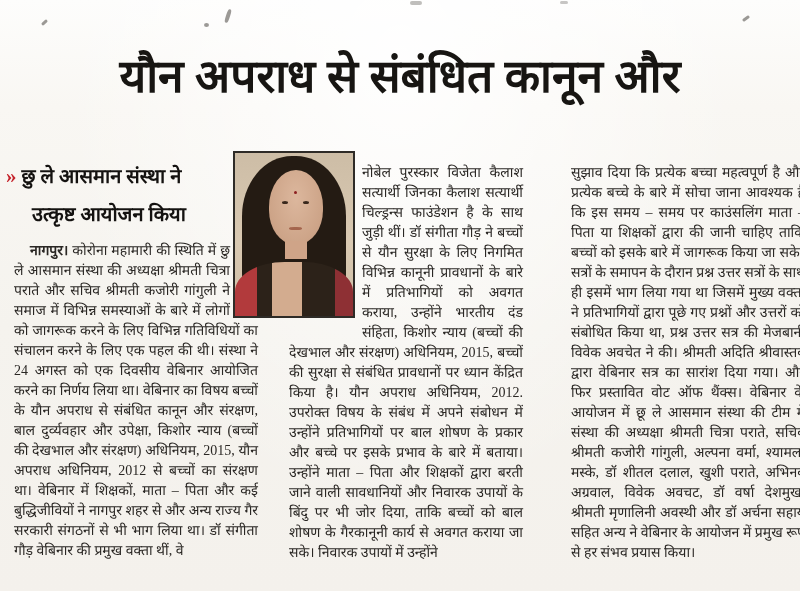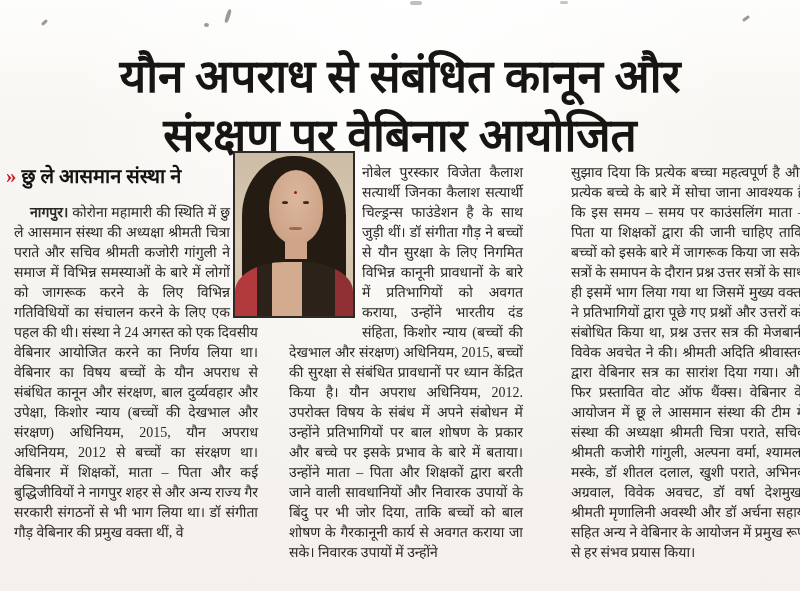--- a/index.html
+++ b/index.html
@@ -101,27 +101,27 @@
     <span class="remnant r1"></span>
     <span class="remnant r2"></span>
     <span class="remnant r3"></span>
     <span class="remnant r4"></span>
     <span class="remnant r5"></span>
     <span class="remnant r6"></span>
   </div>
 
   <h1 class="headline">
     <span class="hl-line">यौन अपराध से संबंधित कानून और</span>
-    <span class="hl-line">संरक्षण पर वेबिनार आयोजित</span>
   </h1>
 
   <div class="col" id="col1">
     <span class="spacer-right"></span>
     <div class="kicker">
       <span class="marker">»</span><span>छु ले आसमान संस्था ने</span>
+      <span class="k2">उत्कृष्ट आयोजन किया</span>
     </div>
     <p class="body-par"><span class="dateline">नागपुर।</span> <span>कोरोना महामारी की स्थिति में छु ले आसमान संस्था की अध्यक्षा श्रीमती चित्रा पराते और सचिव श्रीमती कजोरी गांगुली ने समाज में विभिन्न समस्याओं के बारे में लोगों को जागरूक करने के लिए विभिन्न गतिविधियों का संचालन करने के लिए एक पहल की थी। संस्था ने 24 अगस्त को एक दिवसीय वेबिनार आयोजित करने का निर्णय लिया था। वेबिनार का विषय बच्चों के यौन अपराध से संबंधित कानून और संरक्षण, बाल दुर्व्यवहार और उपेक्षा, किशोर न्याय (बच्चों की देखभाल और संरक्षण) अधिनियम, 2015, यौन अपराध अधिनियम, 2012 से बच्चों का संरक्षण था। वेबिनार में शिक्षकों, माता – पिता और कई बुद्धिजीवियों ने नागपुर शहर से और अन्य राज्य गैर सरकारी संगठनों से भी भाग लिया था। डॉ संगीता गौड़ वेबिनार की प्रमुख वक्ता थीं, वे</span></p>
   </div>
 
   <div class="col" id="col2">
     <span class="spacer-left"></span>
     <p class="body-par no-indent"><span>नोबेल पुरस्कार विजेता कैलाश सत्यार्थी जिनका कैलाश सत्यार्थी चिल्ड्रन्स फाउंडेशन है के साथ जुड़ी थीं। डॉ संगीता गौड़ ने बच्चों से यौन सुरक्षा के लिए निगमित विभिन्न कानूनी प्रावधानों के बारे में प्रतिभागियों को अवगत कराया, उन्होंने भारतीय दंड संहिता, किशोर न्याय (बच्चों की देखभाल और संरक्षण) अधिनियम, 2015, बच्चों की सुरक्षा से संबंधित प्रावधानों पर ध्यान केंद्रित किया है। यौन अपराध अधिनियम, 2012. उपरोक्त विषय के संबंध में अपने संबोधन में उन्होंने प्रतिभागियों पर बाल शोषण के प्रकार और बच्चे पर इसके प्रभाव के बारे में बताया। उन्होंने माता – पिता और शिक्षकों द्वारा बरती जाने वाली सावधानियों और निवारक उपायों के बिंदु पर भी जोर दिया, ताकि बच्चों को बाल शोषण के गैरकानूनी कार्य से अवगत कराया जा सके। निवारक उपायों में उन्होंने</span></p>
   </div>
 
   <div class="col" id="col3">

